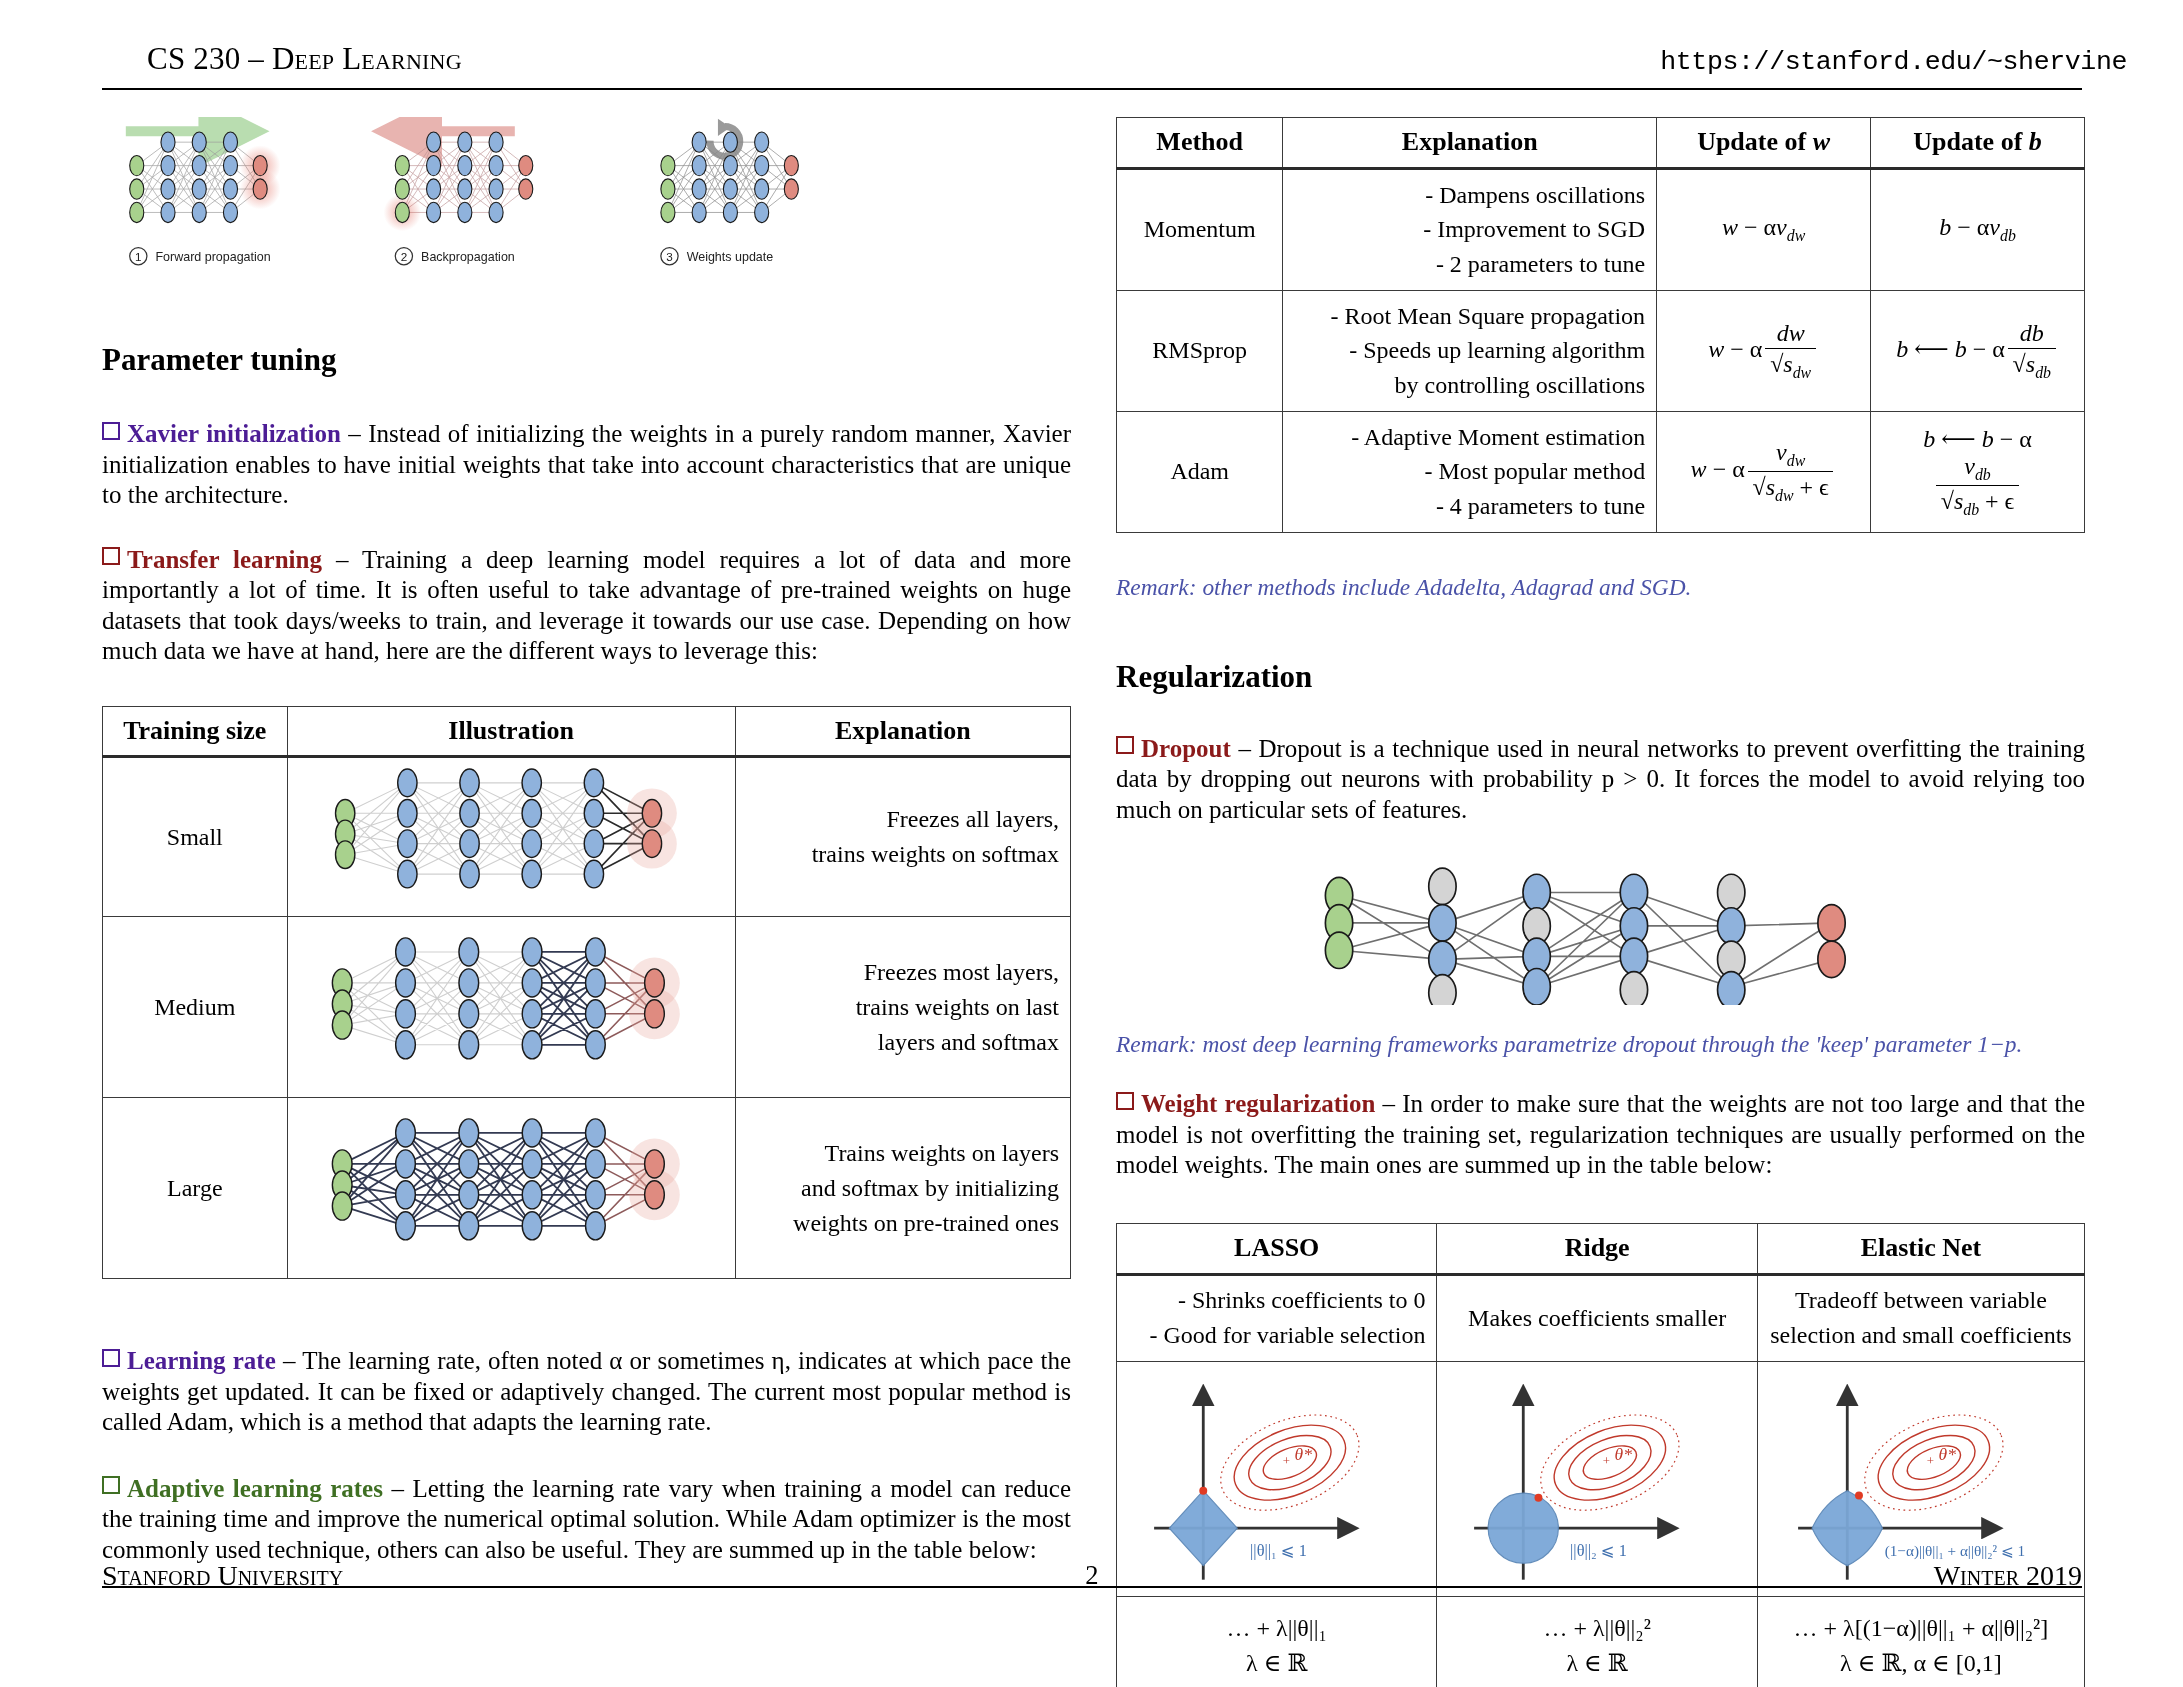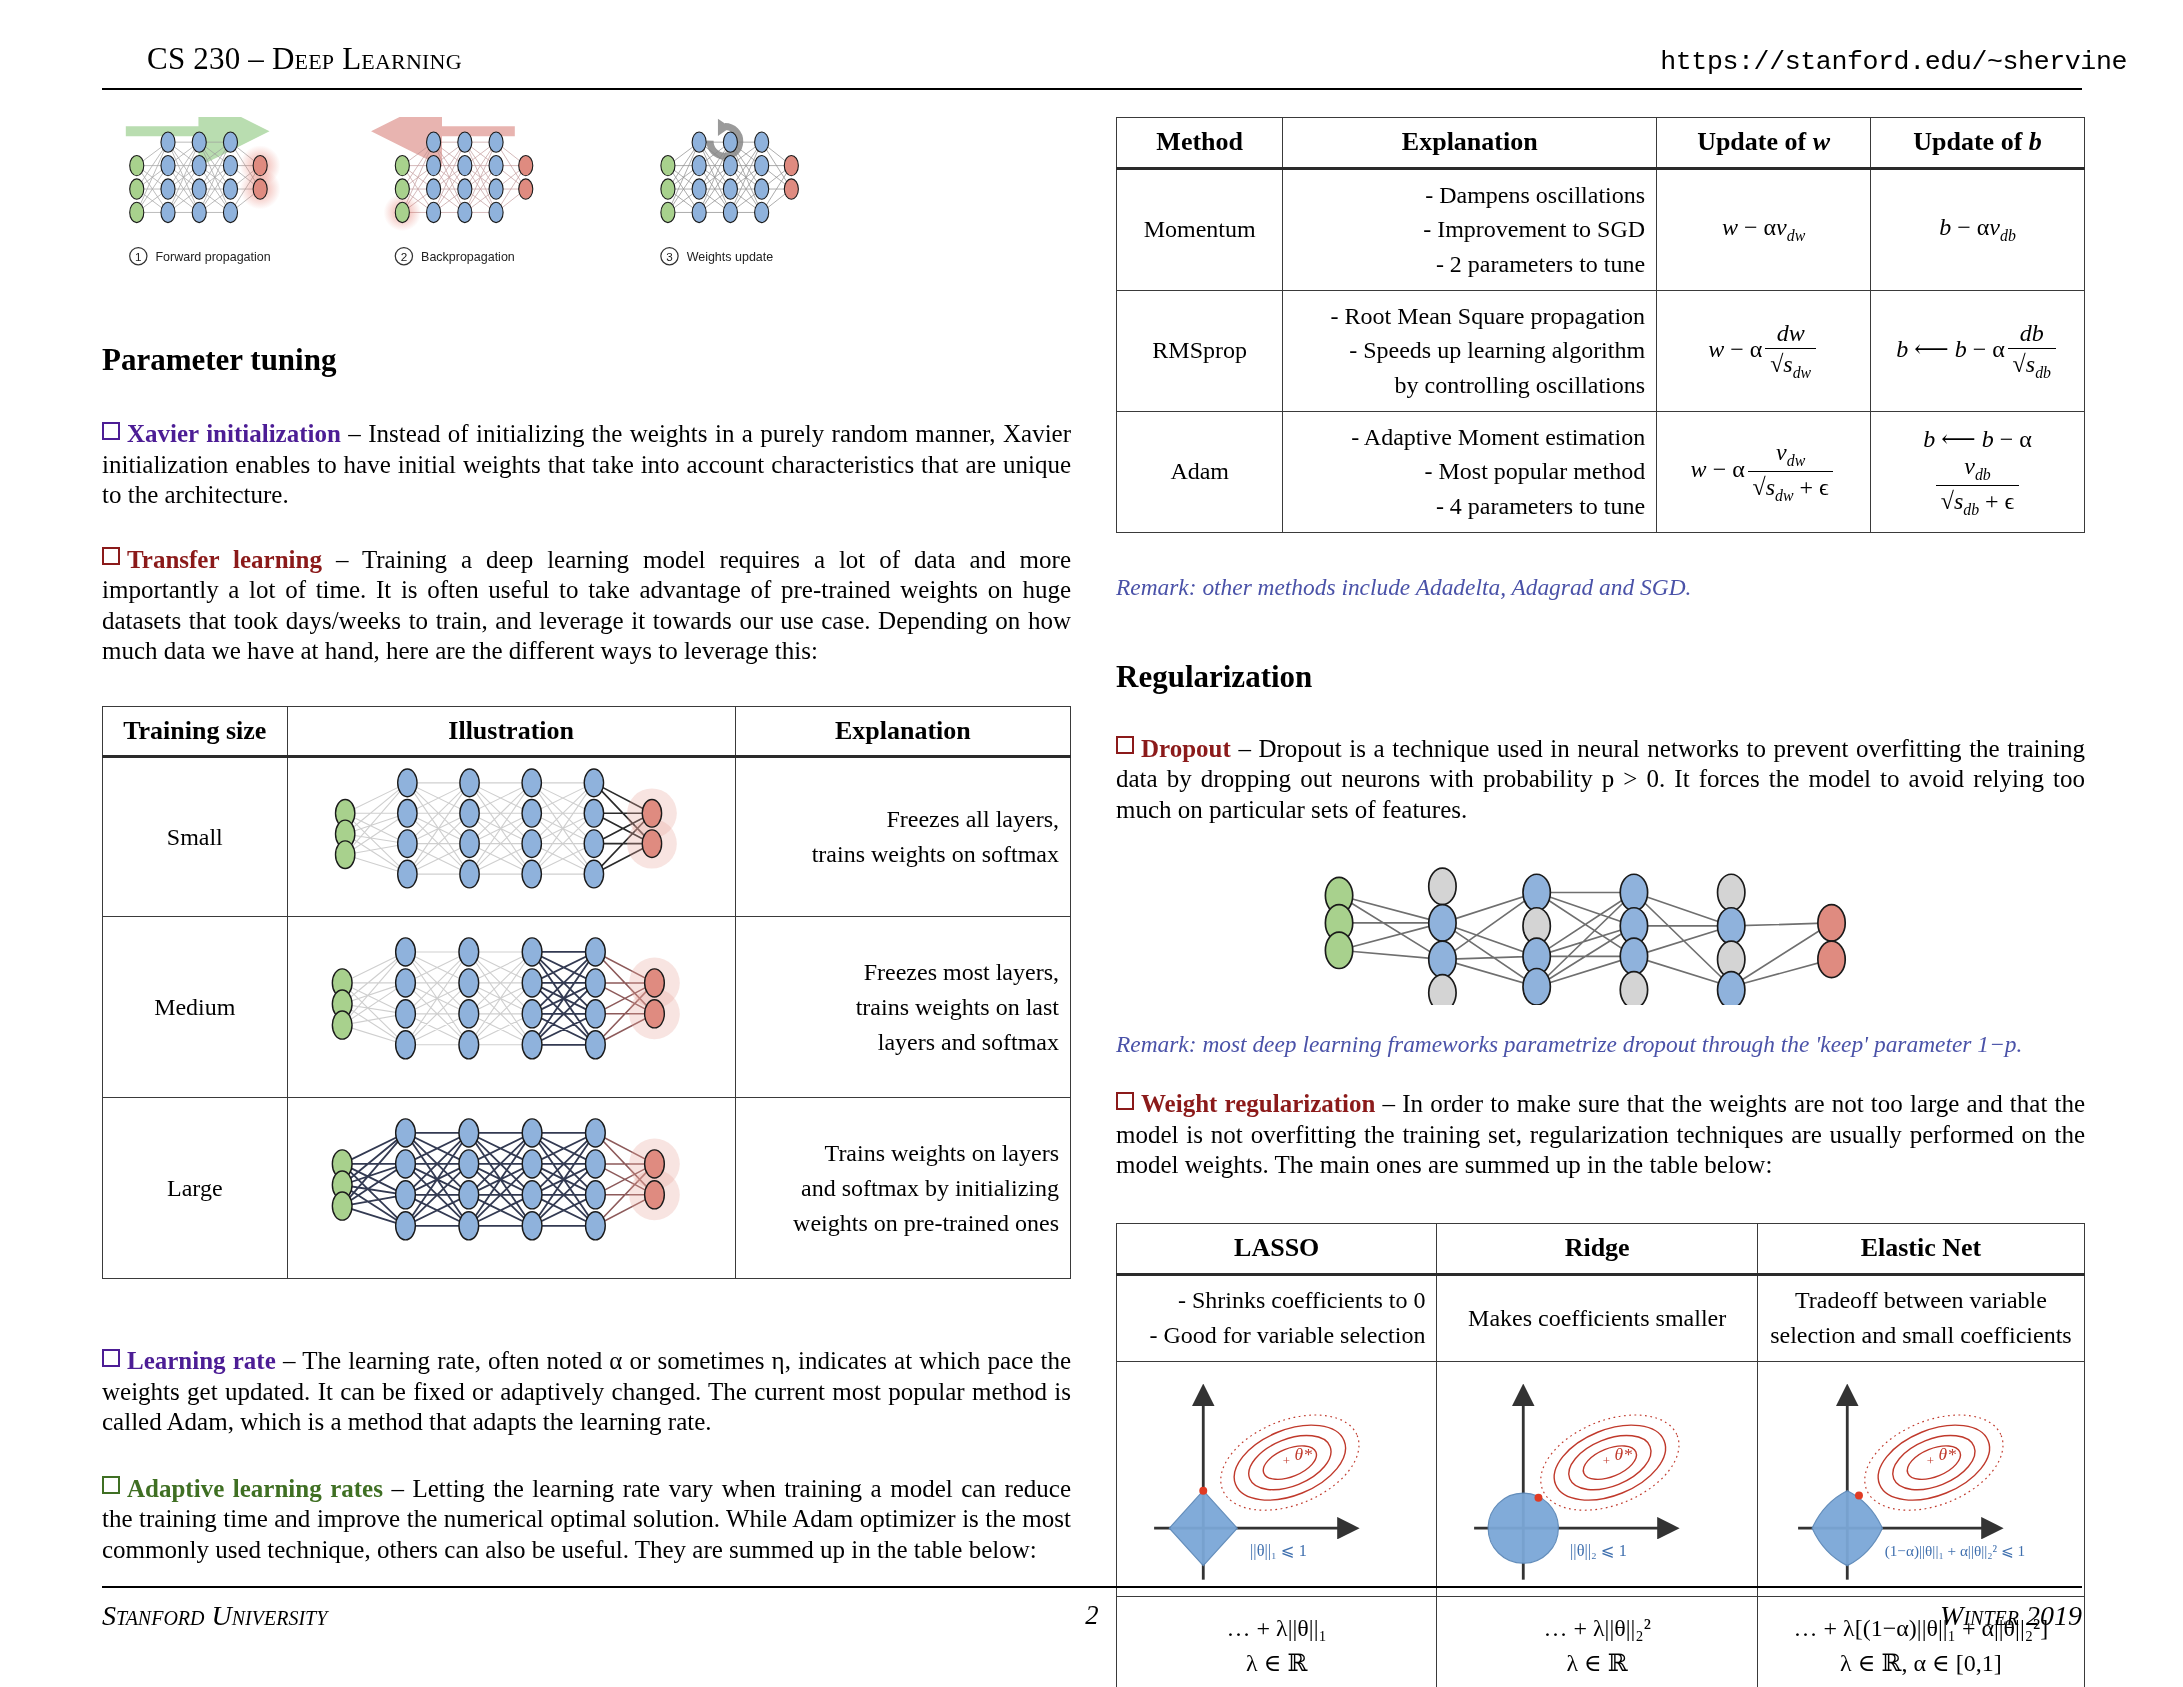--- a/index.html
+++ b/index.html
@@ -32,24 +32,23 @@
     font-family: "Liberation Mono", "DejaVu Sans Mono", monospace;
     font-size: 26.6px; letter-spacing: -0.4px;
   }
   .hrule {
     position: absolute; left: 102px; width: 1980px;
     border-top: 2.3px solid #000;
   }
   .hrule.top { top: 88px; }
   .hrule.bottom { top: 1586px; }
   .footer {
-    position: absolute; left: 102px; top: 1600px; width: 1980px;
+    position: absolute; left: 102px; top: 1560px; width: 1980px;
     display: flex; justify-content: space-between; align-items: baseline;
     font-size: 28px;
-    font-style: italic;
   }
   .footer .mid { position: absolute; left: 0; right: 0; text-align: center; font-size: 26.6px; }
 
   
   .col-left  { position: absolute; left: 102px;  top: 117px; width: 969px; }
   .col-right { position: absolute; left: 1116px; top: 117px; width: 969px; }
 
   h2.section {
     font-size: 31px; font-weight: bold; margin: 0 0 4.7px 0;
   }

